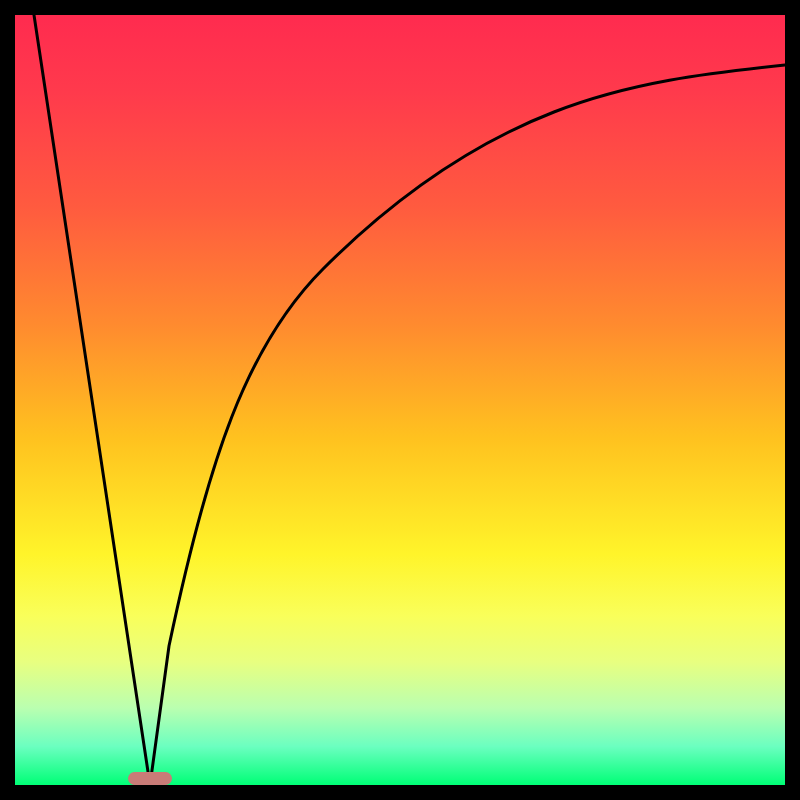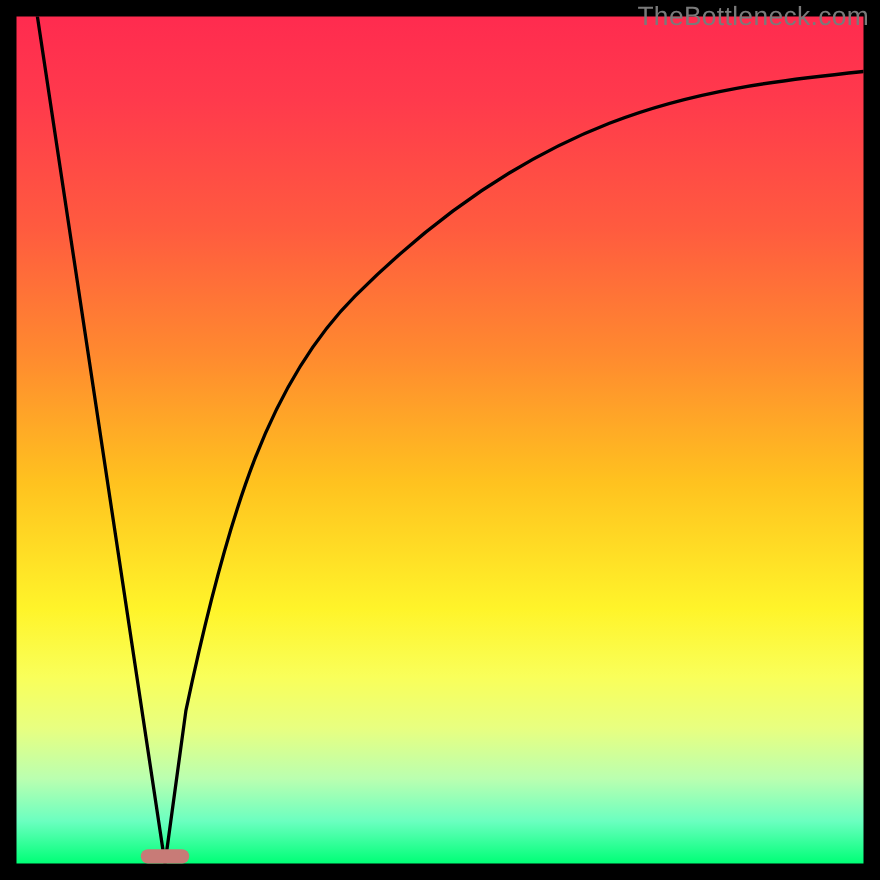--- a/index.html
+++ b/index.html
@@ -76,15 +76,14 @@
                L 154 631
                C 193 446, 231 331, 308 254
                C 385 177, 462 127, 539 97
                C 616 67, 693 58, 770 50" fill="none" stroke="#000" stroke-width="3" stroke-linecap="round" stroke-linejoin="round"></path>
     </svg>
 
     <div class="marker" style="left:113px; top:757px; width:44px; height:13px;"></div>
 
   </div>
 
-  <div class="watermark">TheBottleneck.com</div>
 
 </div>
 
 </body></html>

